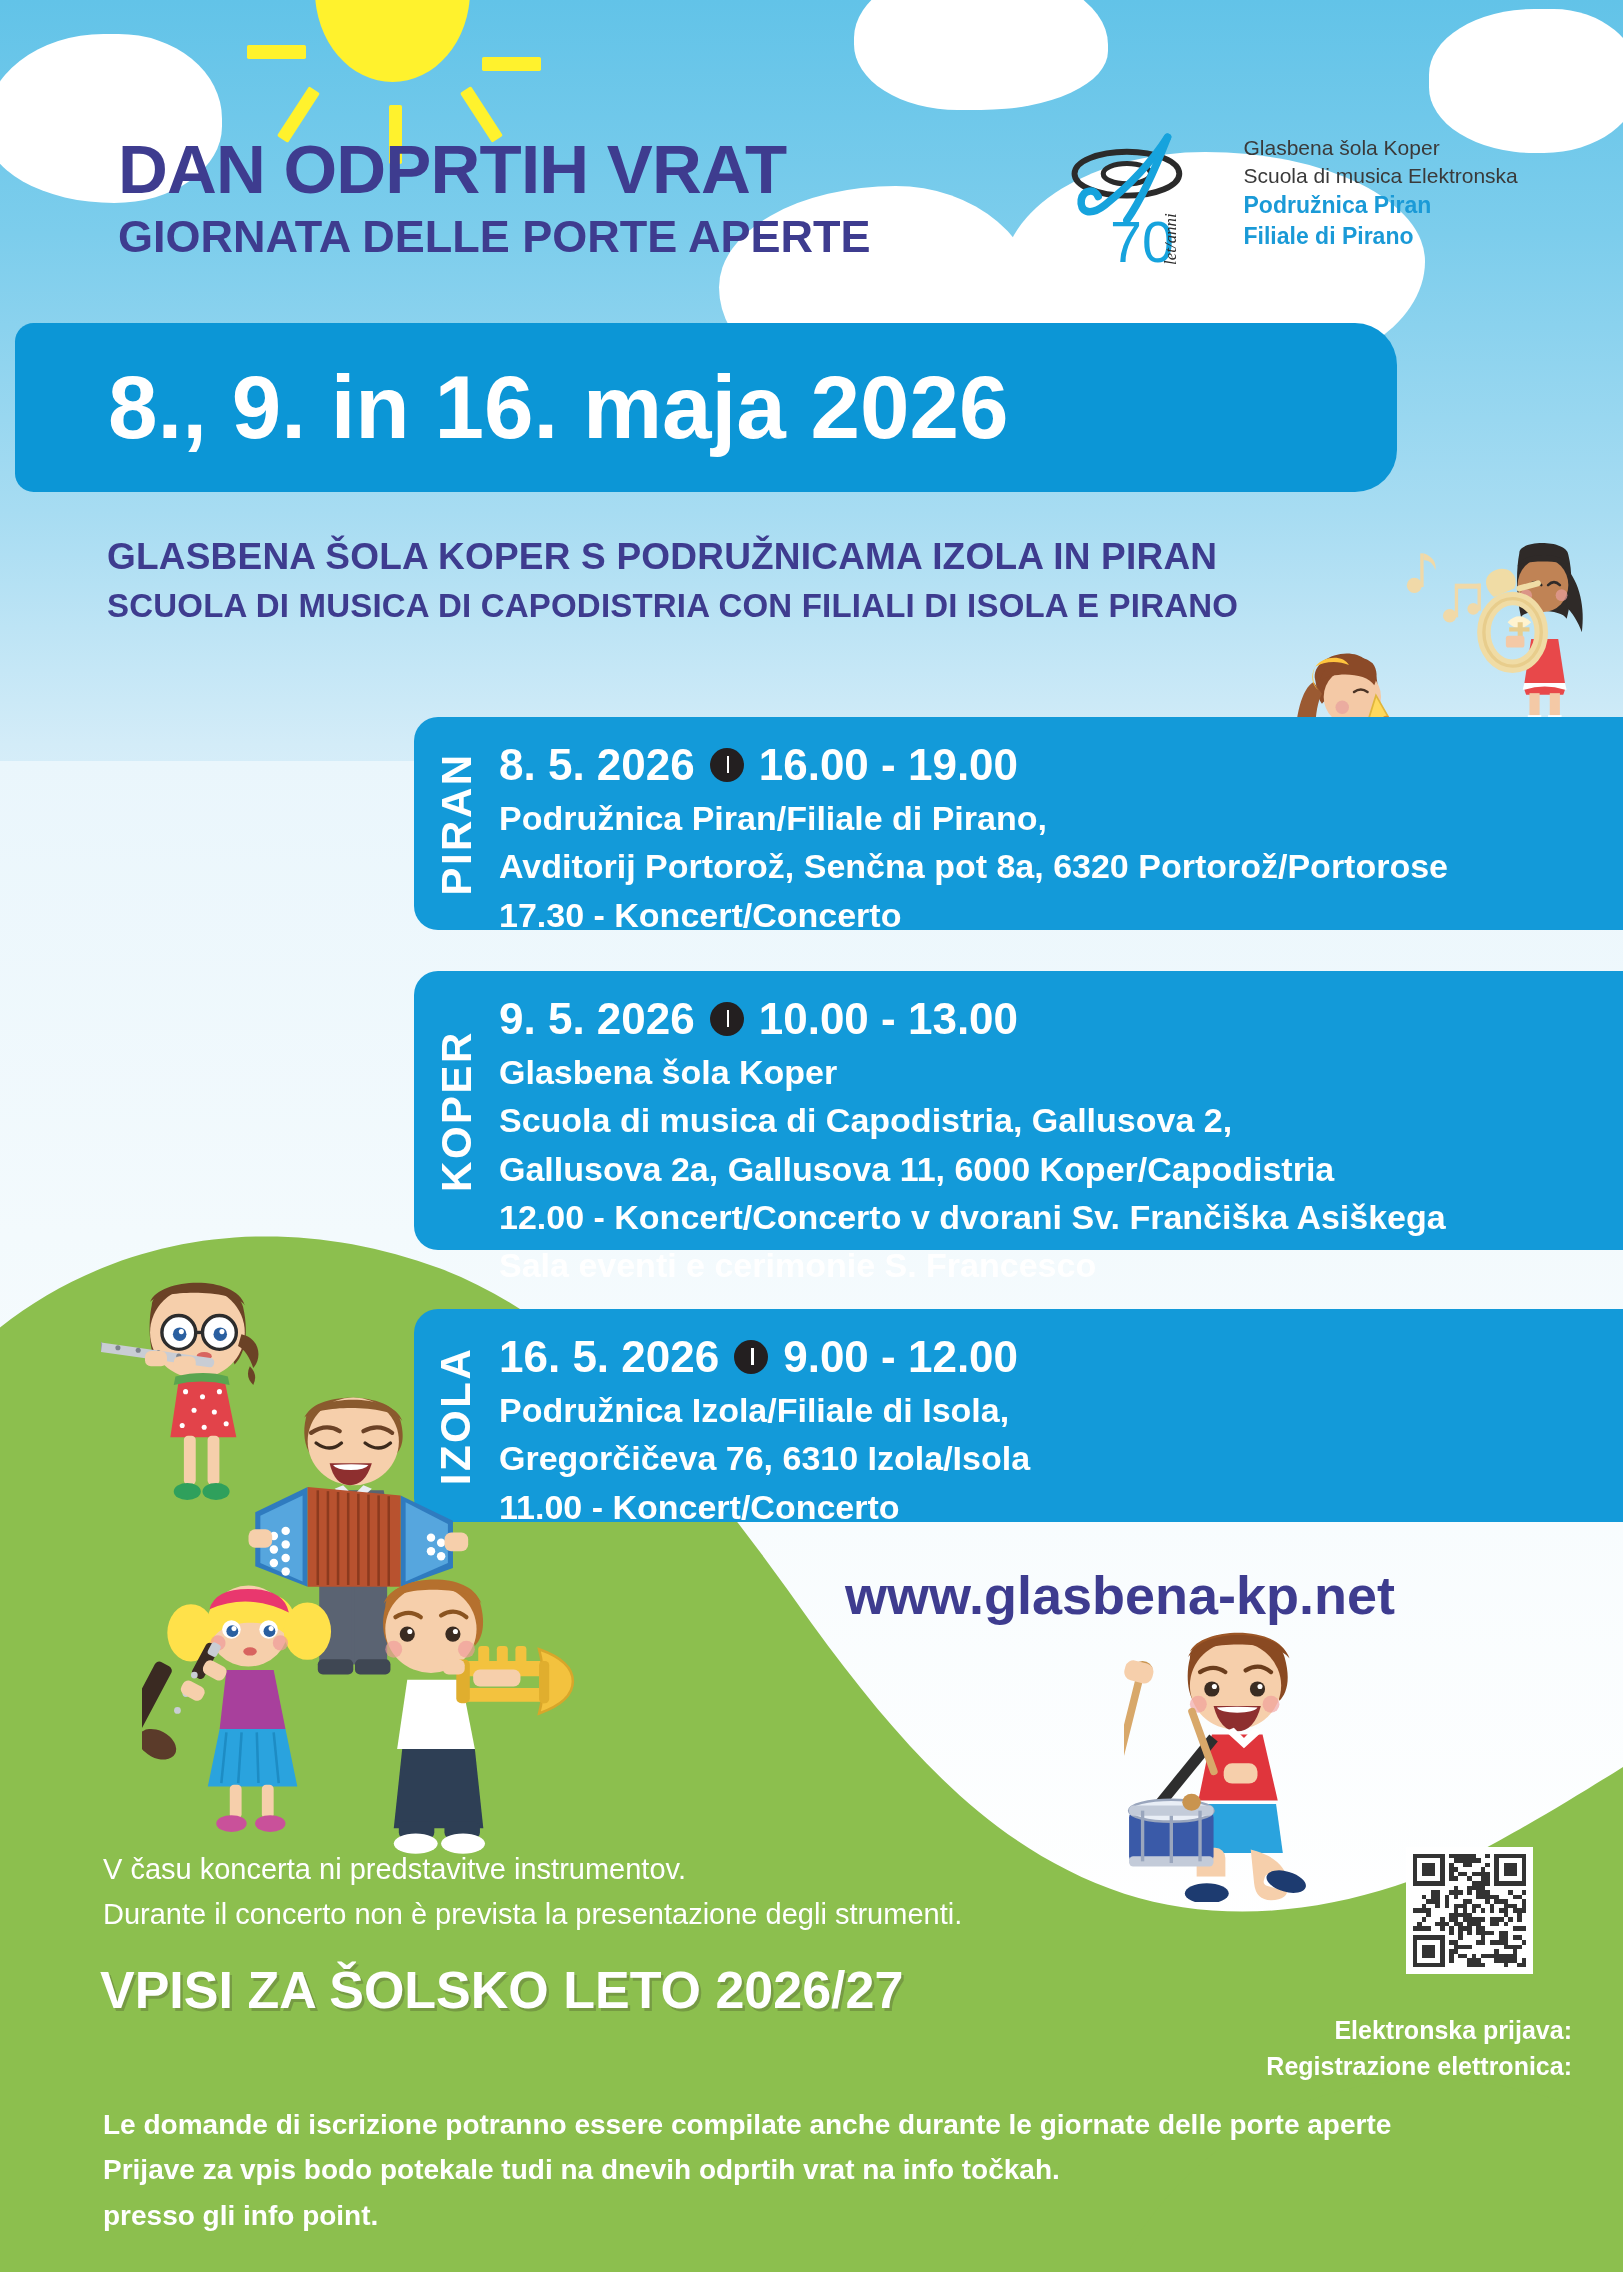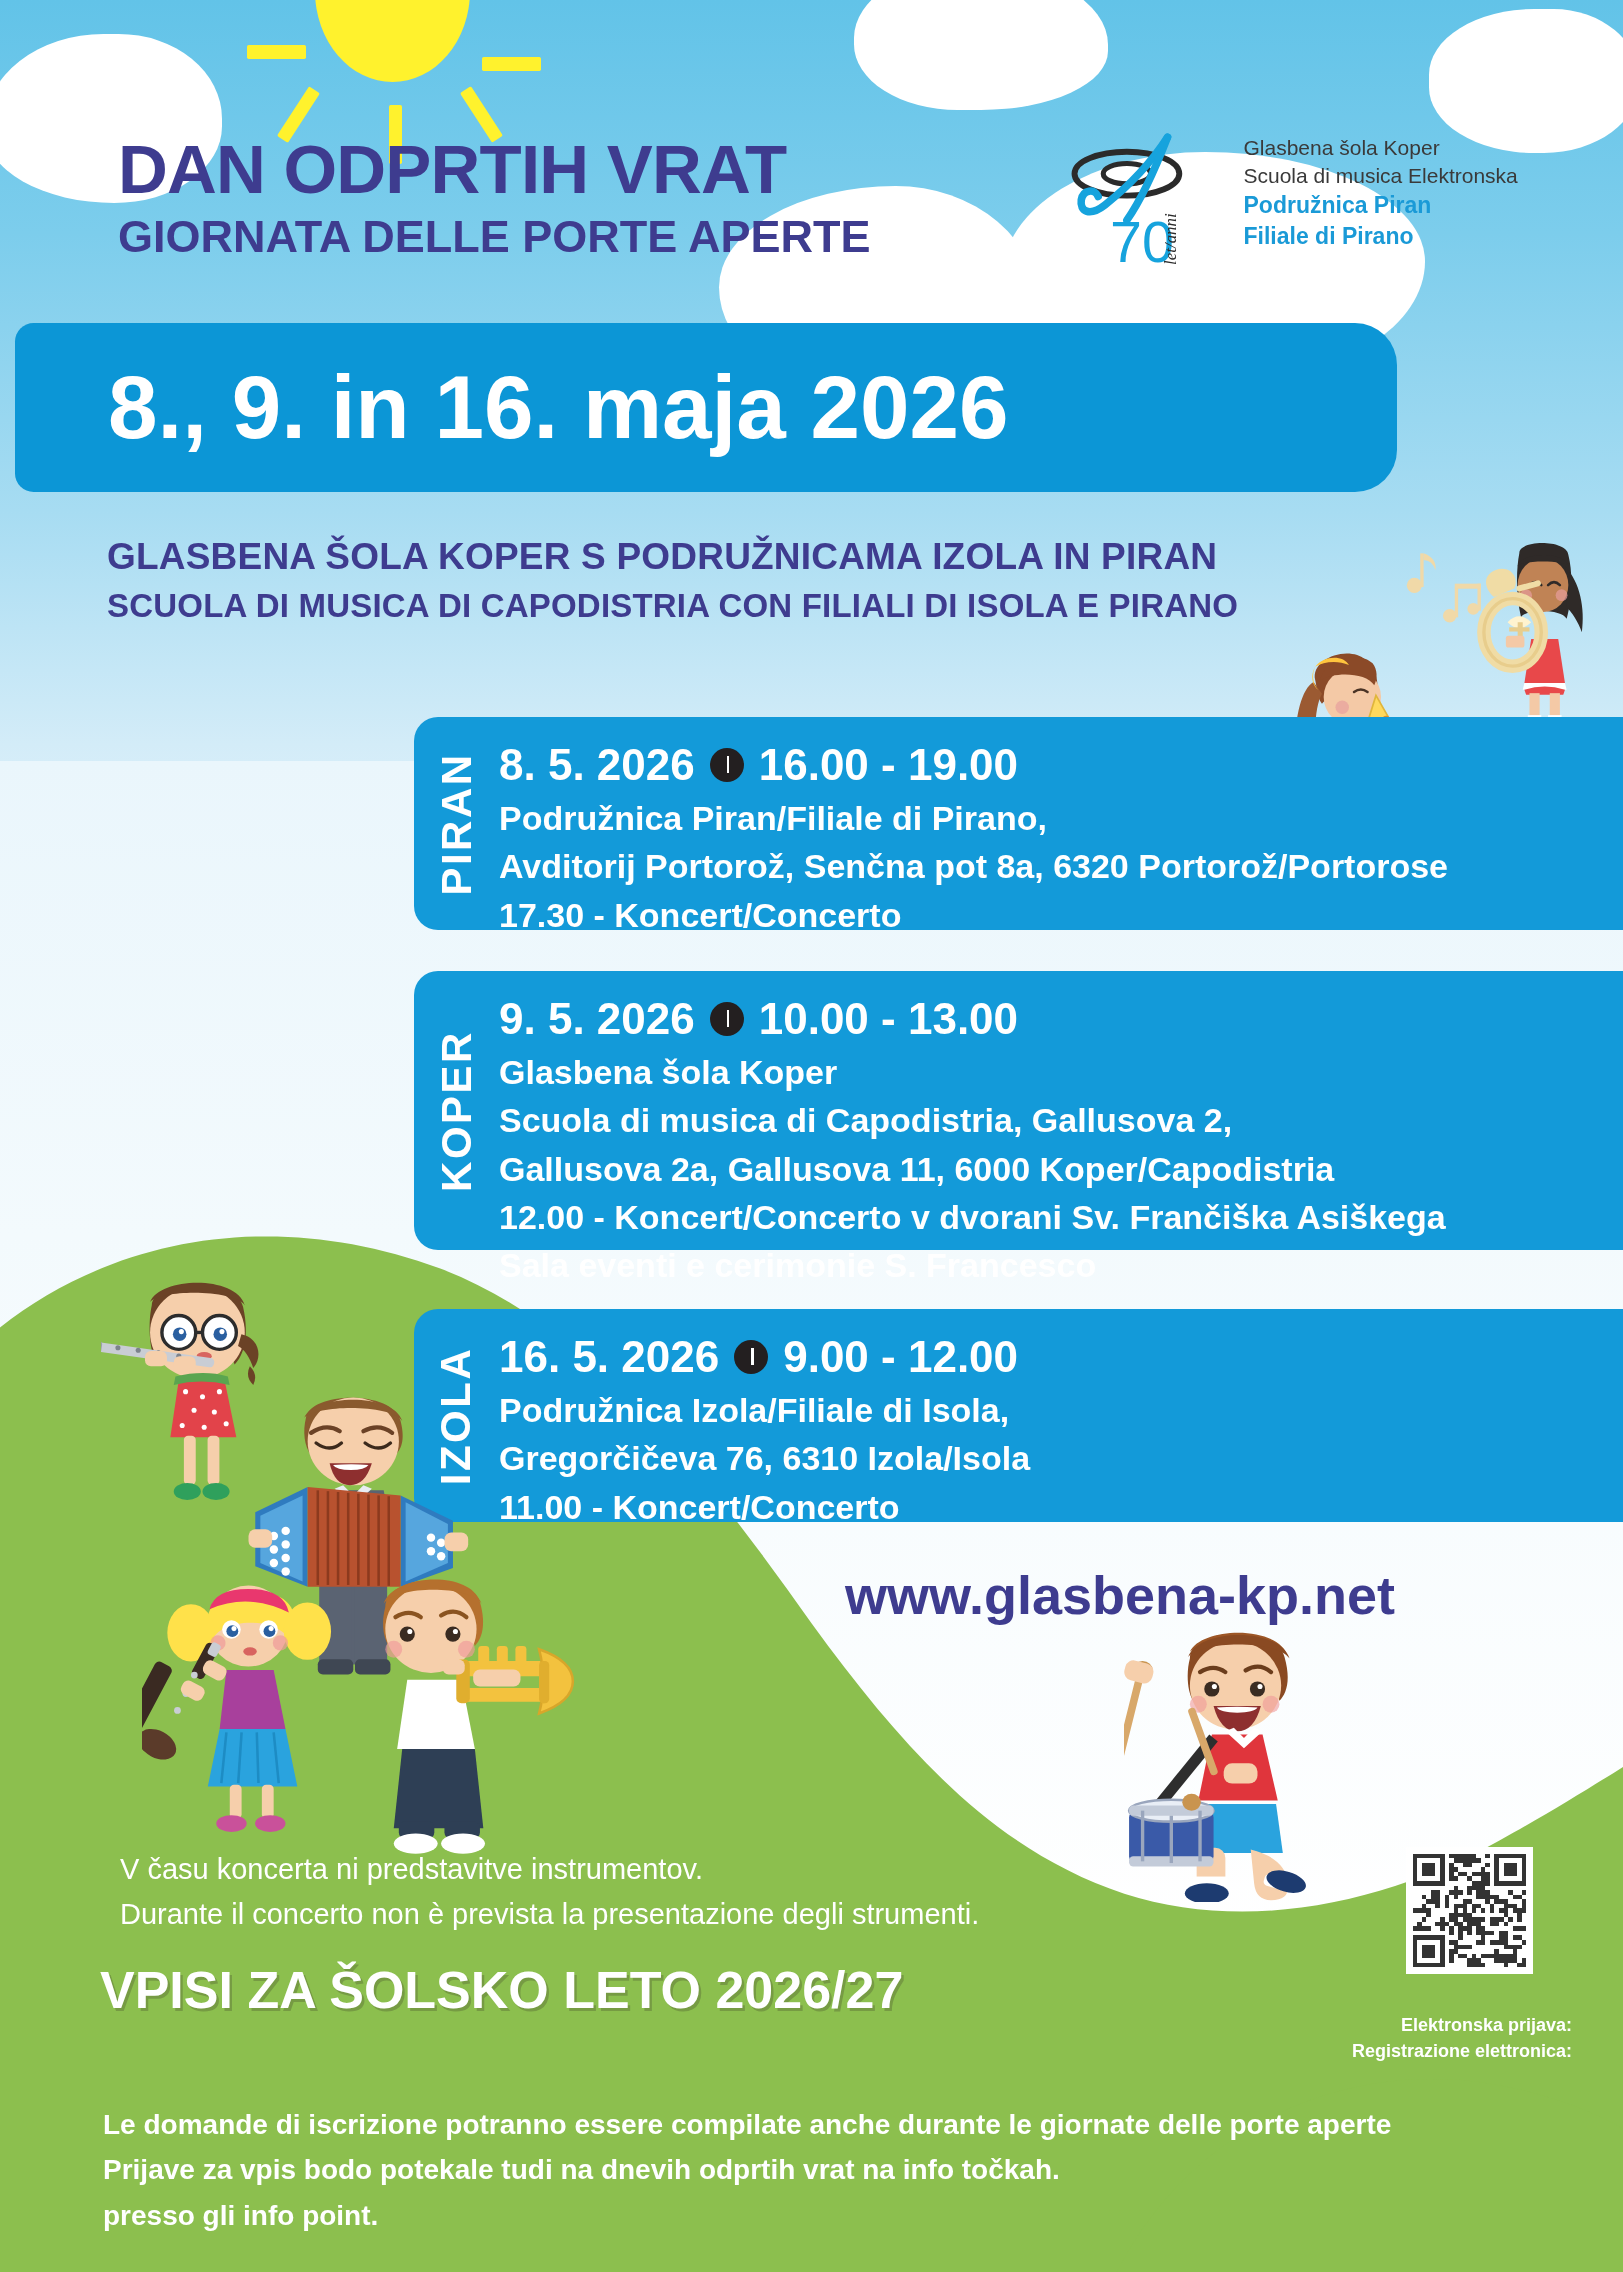--- a/index.html
+++ b/index.html
@@ -129,21 +129,21 @@
      border-radius:24px 0 0 24px; }
 
   
   .website{
     position:absolute; left:845px; top:1564px;
     font-size:54px; font-weight:bold; color:#3e3c8f; letter-spacing:0px;
   }
 
   
   .note{
-    position:absolute; left:120px; top:1847px; width:1099px;
+    position:absolute; left:103px; top:1847px; width:1099px;
     color:#ffffff; font-size:29px; line-height:1.55; font-weight:normal;
   }
   .vpisi{
     position:absolute; left:100px; top:1961px; width:1099px;
     color:#ffffff; font-weight:bold; line-height:1.12;
     text-shadow:2.5px 2.5px 0 rgba(90,110,55,0.45);
   }
   .vpisi .v1{ font-size:52px; letter-spacing:0px; }
   .vpisi .v2{ font-size:52px; letter-spacing:0px; margin-top:3.4px;}
   .final{
@@ -155,21 +155,21 @@
   .qr-box{
     position:absolute; left:1406px; top:1847px; width:127px; height:127px;
     background:#ffffff; padding:6.8px;
   }
   .qr-grid{ width:100%; height:100%; display:grid;
     grid-template-columns:repeat(25,1fr); grid-template-rows:repeat(25,1fr); }
   .qr-grid i{ display:block; }
   .qr-grid i.on{ background:#333333; }
   .eprijava{
     position:absolute; left:1175px; top:2012px; width:397px;
-    color:#ffffff; font-size:18px; font-weight:bold; line-height:1.45;
+    color:#ffffff; font-size:25px; font-weight:bold; line-height:1.45;
     text-align:right;
   }
 
   
   .illus{ position:absolute; }
 </style>
 </head>
 <body>
 
 <div id="poster">

